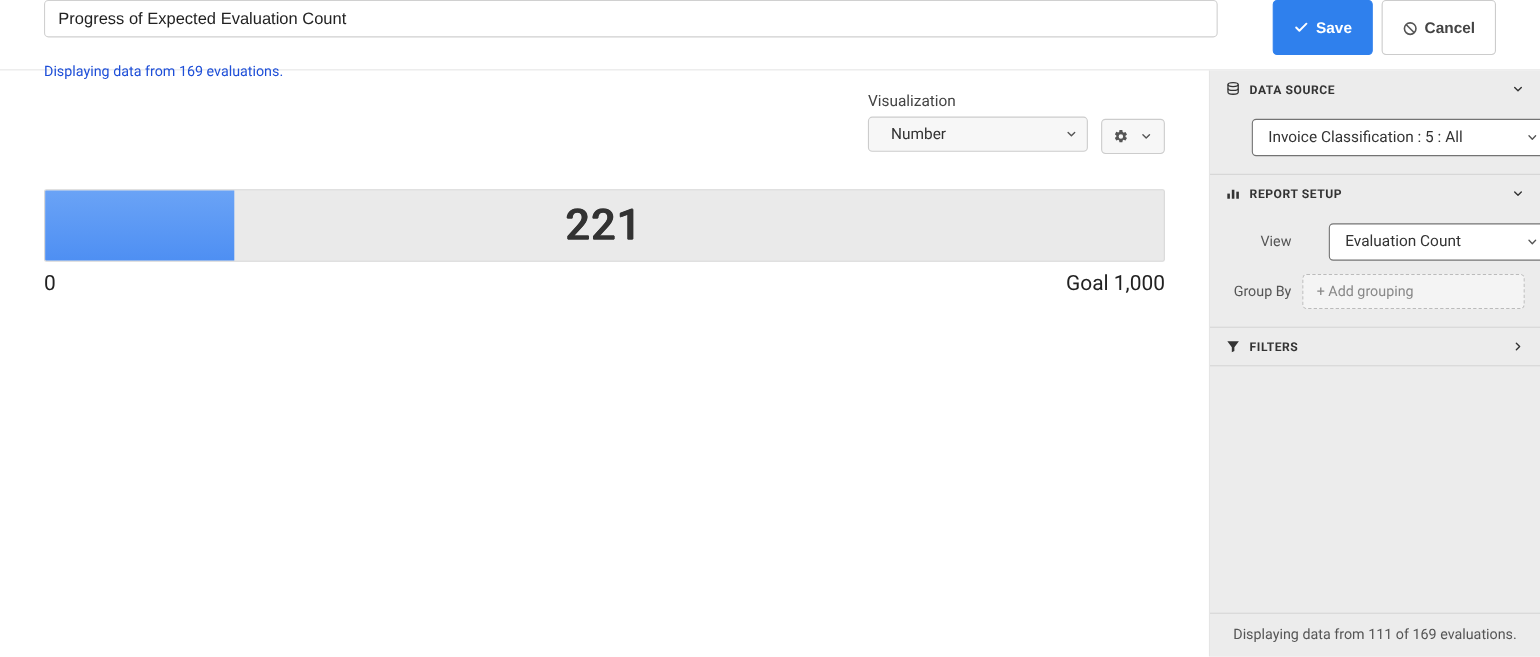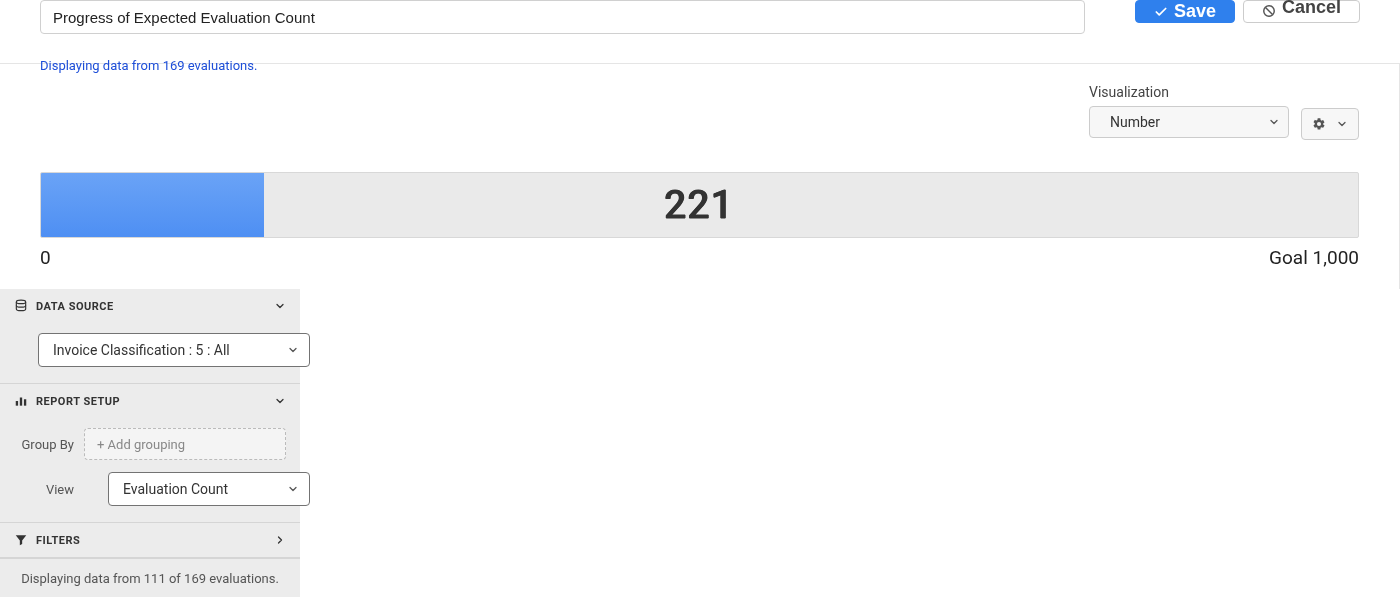--- a/index.html
+++ b/index.html
@@ -35,24 +35,24 @@
   .subtitle {
     font-size: 13px;
     color: #1d4ed8;
     margin-top: 24px;
   }
   .actions {
     display: flex;
     gap: 8px;
   }
   .btn {
-    height: 23px;
-    border-radius: 4px;
-    padding: 4px 18px;
-    font-size: 18px;
+    height: 50px;
+    border-radius: 4px;
+    padding: 16px 18px;
+    font-size: 14px;
     font-weight: 600;
     border: 1px solid transparent;
     cursor: pointer;
     display: inline-flex;
     align-items: center;
     gap: 6px;
   }
   .btn-save {
     background: #2f80ed;
     color: #fff;
@@ -60,21 +60,20 @@
   }
   .btn-cancel {
     background: #fff;
     color: #444;
     border-color: #ccc;
     align-items: flex-end;
   }
   .body {
     display: flex;
     height: calc(100% - 64px);
-    flex-direction: column;
   }
   .main {
     flex: 1;
     padding: 20px 40px;
     border-right: 1px solid #e5e5e5;
   }
   .viz-row {
     display: flex;
     justify-content: flex-end;
     align-items: flex-start;
@@ -342,38 +341,38 @@
             <rect x="17" y="9" width="4" height="11"></rect>
           </svg>
         <span>REPORT SETUP</span>
         <span class="spacer"></span>
         <svg width="12" height="12" viewBox="0 0 24 24" fill="none" stroke="#333" stroke-width="2.5" stroke-linecap="round" stroke-linejoin="round">
             <polyline points="6 9 12 15 18 9"></polyline>
           </svg>
       </div>
       <div class="panel-body">
         <div class="form-row">
-          <div class="form-label">Group By</div>
-          <div class="form-control">
-            <div class="add-grouping">+ Add grouping</div>
-          </div>
-        </div>
-        <div class="form-row">
           <div class="form-label">View</div>
           <div class="form-control">
             <div class="panel-select">
               <span>Evaluation Count</span>
               <span class="chev">
                 <svg width="12" height="12" viewBox="0 0 24 24" fill="none" stroke="#555" stroke-width="2.5" stroke-linecap="round" stroke-linejoin="round">
                     <polyline points="6 9 12 15 18 9"></polyline>
                   </svg>
               </span>
             </div>
           </div>
         </div>
+        <div class="form-row">
+          <div class="form-label">Group By</div>
+          <div class="form-control">
+            <div class="add-grouping">+ Add grouping</div>
+          </div>
+        </div>
       </div>
     </div>
 
     <div class="panel">
       <div class="panel-head">
         <svg width="14" height="14" viewBox="0 0 24 24" fill="#333">
             <path d="M3 4h18l-7 9v6l-4 2v-8z"></path>
           </svg>
         <span>FILTERS</span>
         <span class="spacer"></span>

